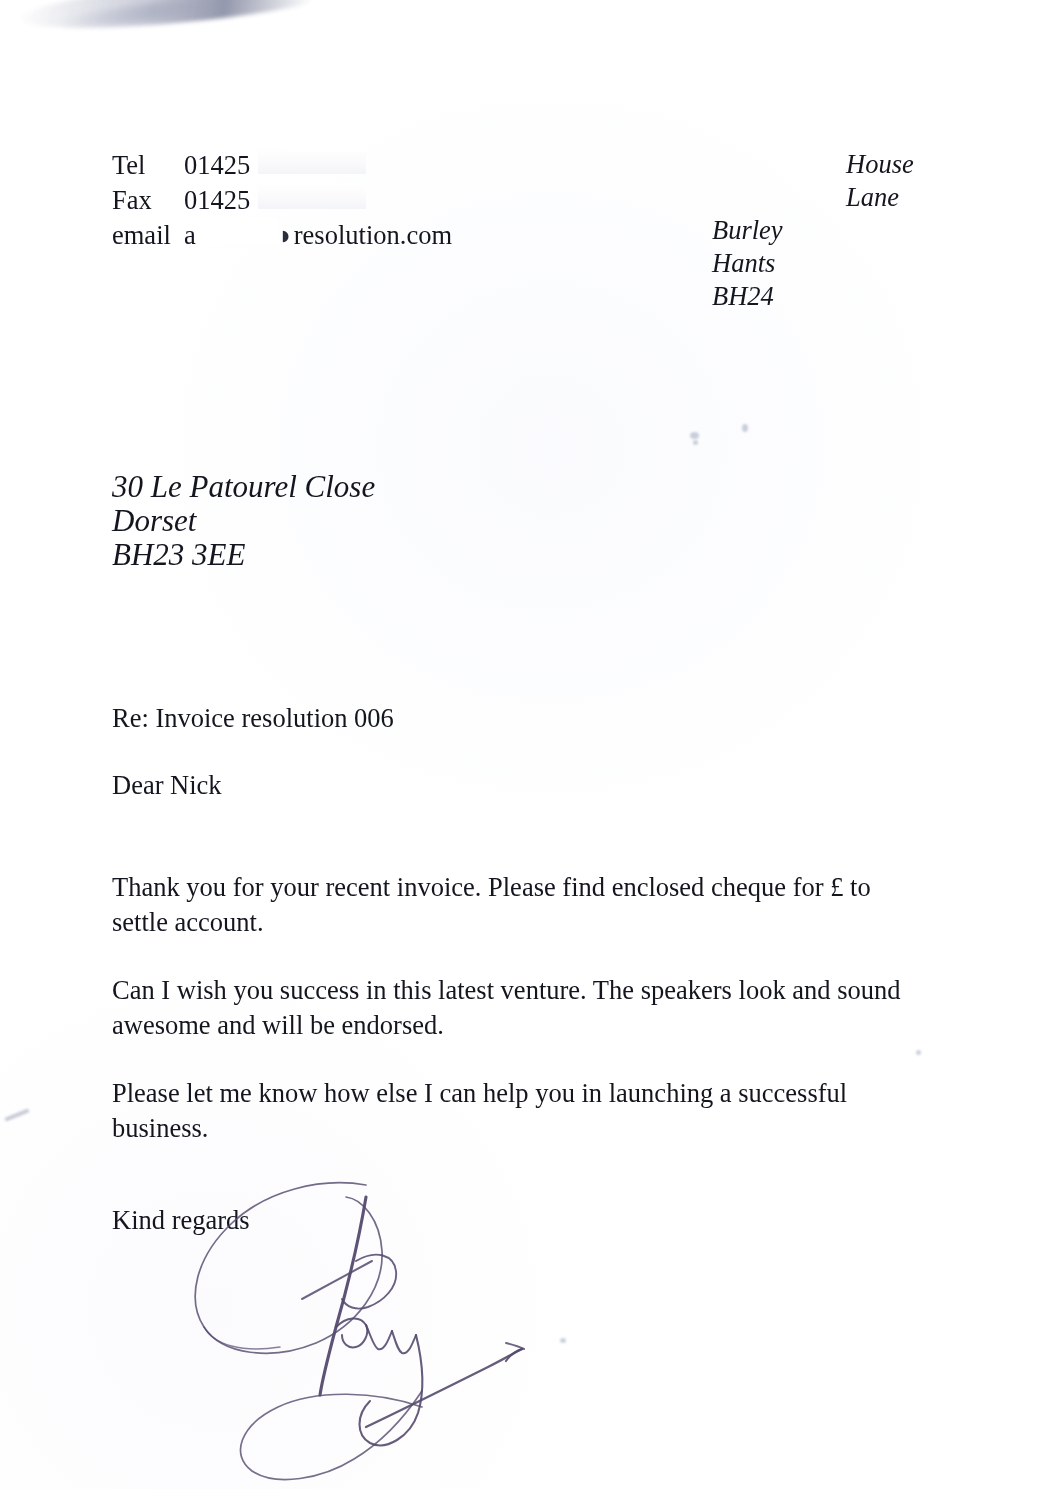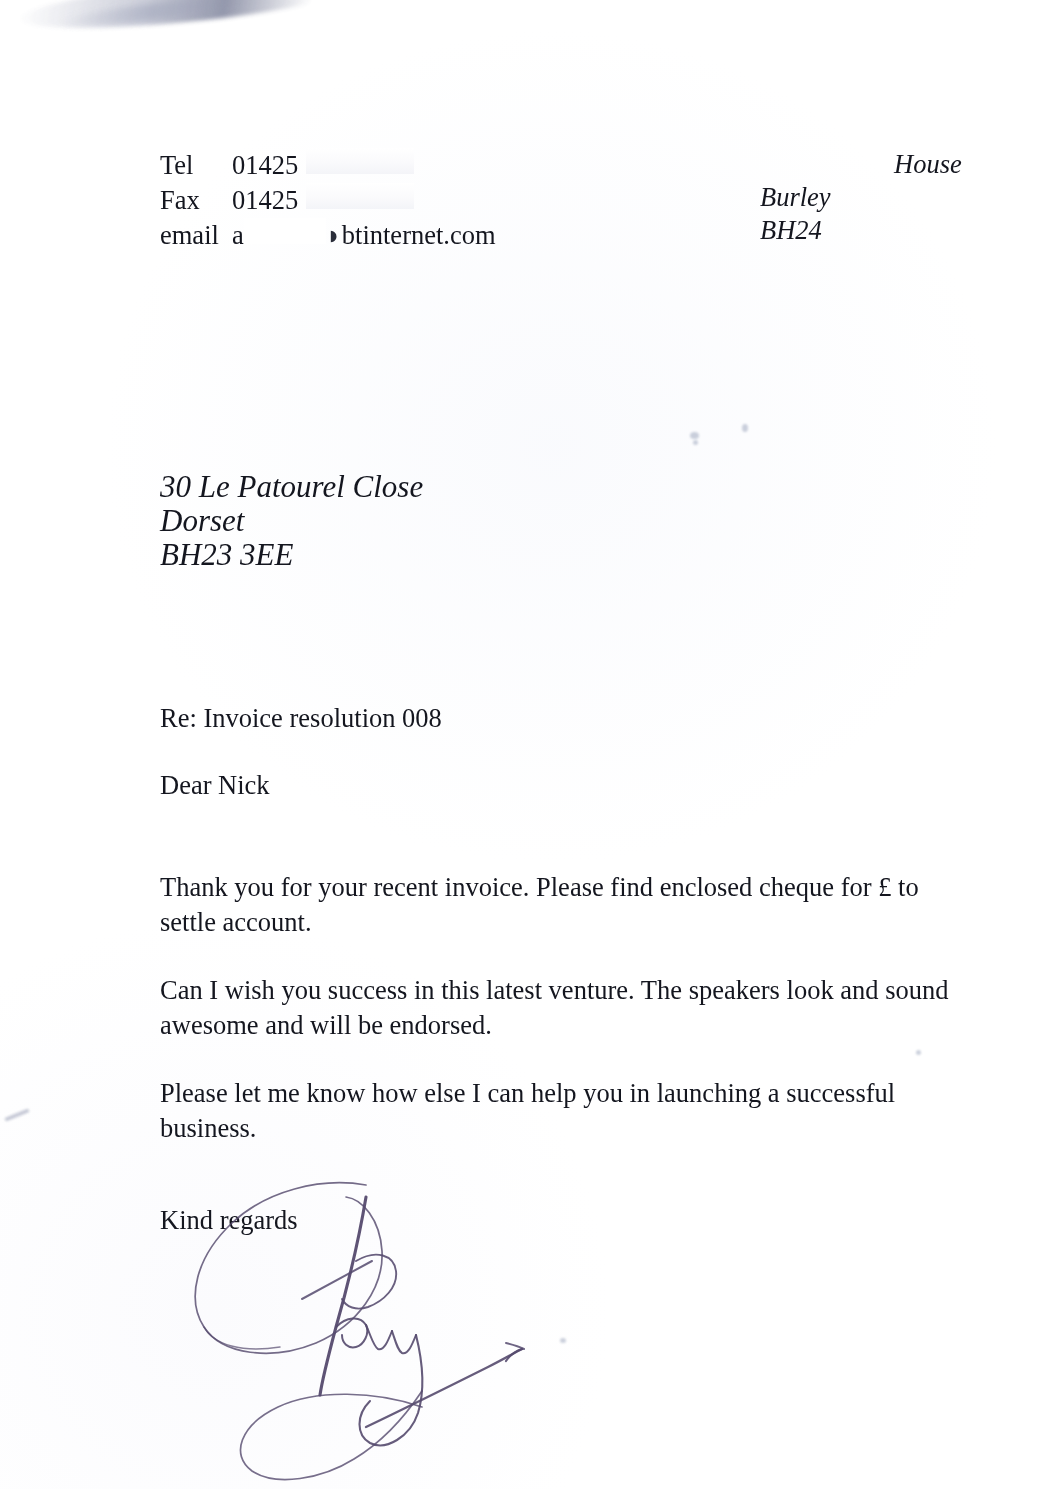--- a/index.html
+++ b/index.html
@@ -65,21 +65,21 @@
   .paper-tint {
     position: absolute;
     inset: 0;
     background:
       radial-gradient(ellipse 60% 40% at 52% 30%, rgba(249,250,253,0.9), rgba(255,255,255,0) 70%),
       radial-gradient(ellipse 50% 35% at 20% 88%, rgba(250,250,253,0.8), rgba(255,255,255,0) 75%);
     pointer-events: none;
   }
 
   
-  .blk { position: absolute; margin-left: 48px; }
+  .blk { position: absolute; }
 
   .contact {
     left: 112px;
     top: 148px;
     font-size: 26.5px;
     line-height: 35px;
   }
   .contact .row { display: flex; white-space: pre; }
   .contact .lbl { display: inline-block; width: 72px; }
   .contact .num { display: inline-block; }
@@ -187,38 +187,40 @@
     <div class="row">
       <span class="lbl">Fax</span>
       <span class="num">01425</span>
       <span class="redact-ghost" style="width:108px;height:26px;margin-left:8px;"></span>
     </div>
     <div class="row">
       <span class="lbl">email</span>
       <span class="num">a</span>
       <span class="redact" style="width:82px;height:26px;"></span>
       <span style="color:#2a2d3a;">◗</span>
-      <span>btinternet.com</span>
+      <span>resolution.com</span>
     </div>
   </div>
 
   <div class="blk sender">
     <div class="line indent">House</div>
+    <div class="line indent">Lane</div>
     <div class="line">Burley</div>
+    <div class="line">Hants</div>
     <div class="line">BH24</div>
   </div>
 
   <div class="blk recipient">
     <div>30 Le Patourel Close</div>
     <div>Dorset</div>
     <div>BH23 3EE</div>
   </div>
 
 
-  <div class="blk subject">Re: Invoice resolution 008</div>
+  <div class="blk subject">Re: Invoice resolution 006</div>
 
   <div class="blk salutation">Dear Nick</div>
 
   <div class="blk body">
     <p>Thank you for your recent invoice. Please find enclosed cheque for £ to settle account.</p>
     <p>Can I wish you success in this latest venture. The speakers look and sound awesome and will be endorsed.</p>
     <p>Please let me know how else I can help you in launching a successful business.</p>
   </div>
 
   <div class="blk signoff">Kind regards</div>

